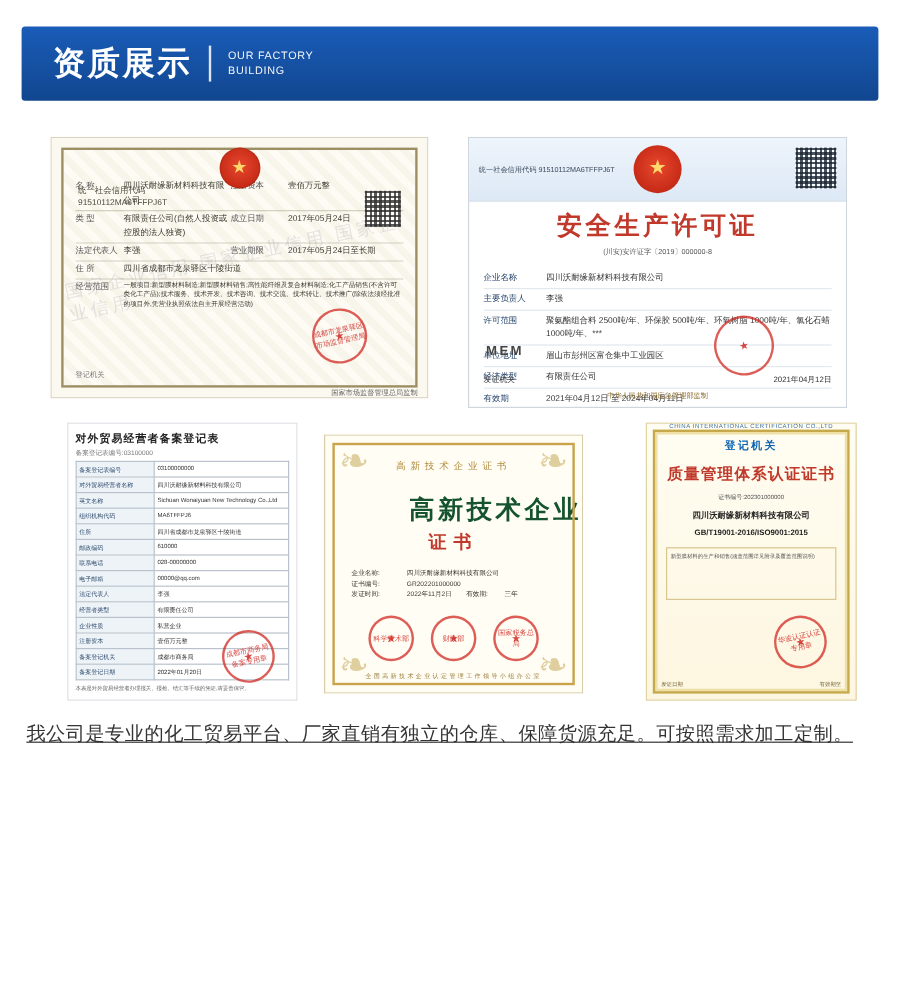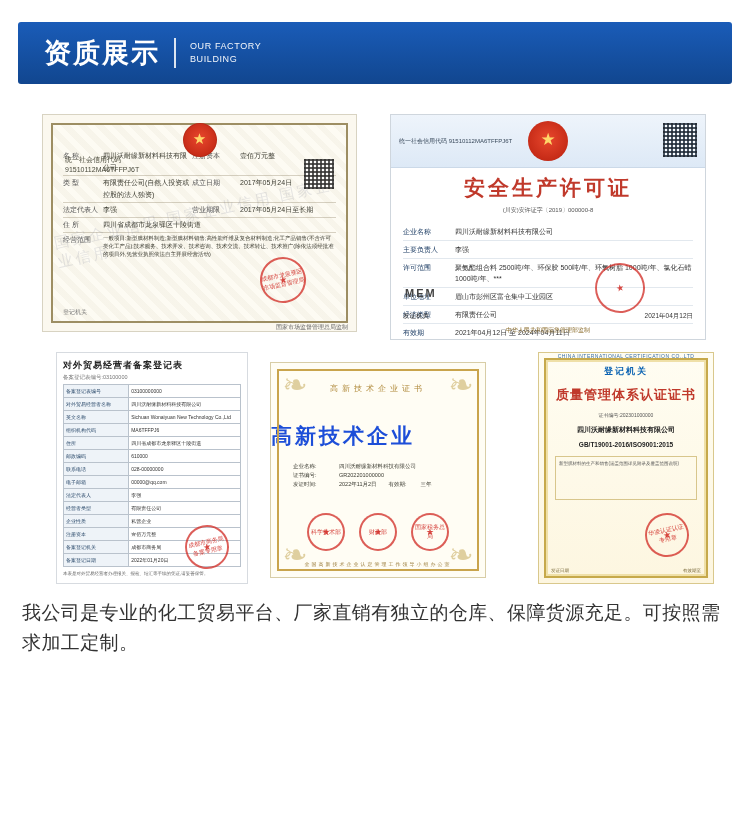--- a/index.html
+++ b/index.html
@@ -341,25 +341,25 @@
   .c4 .bl { left: 4px; bottom: 2px; }
   .c4 .br { right: 4px; bottom: 2px; }
   .c4 .topline {
     text-align: center;
     margin-top: 20px;
     font-size: 8px;
     color: #b08a3b;
     letter-spacing: 4px;
   }
   .c4 .t4 {
-    text-align: left;
-    margin-top: 28px;
+    text-align: right;
+    margin-top: 17px;
     font-size: 21px;
     font-weight: bold;
-    color: #1d4ed8;
+    color: #14532d;
     letter-spacing: 3px;
   }
   .c4 .t4b {
     text-align: center;
     margin-top: 4px;
     font-size: 15px;
     font-weight: bold;
     color: #c0392b;
     letter-spacing: 6px;
   }
@@ -481,24 +481,25 @@
     margin: 8px 22px 0 22px;
   }
   .bt-title {
     color: #d0021b;
     font-size: 21px;
     font-weight: bold;
     letter-spacing: 1px;
   }
   .bt-body {
     margin-top: 14px;
-    font-size: 19px;
+    font-size: 16px;
     line-height: 30px;
     color: #333;
     letter-spacing: .4px;
+    text-decoration: underline;
   }
 </style>
 </head>
 <body>
 
 <div class="header">
   <div class="header-cn">资质展示</div>
   <div class="header-divider"></div>
   <div>
     <div class="header-en">OUR FACTORY</div>
@@ -668,20 +669,21 @@
 
   <div class="cert c4">
     <div class="paper">
       <div class="frame"></div>
       <div class="corner tl">❧</div>
       <div class="corner tr">❧</div>
       <div class="corner bl">❧</div>
       <div class="corner br">❧</div>
       <div class="topline">高新技术企业证书</div>
       <div class="t4">高新技术企业</div>
+      <div class="t4b">证书</div>
       <div class="rows4">
         <div class="r4">
           <span class="k">企业名称:</span>
           <span>四川沃耐缘新材料科技有限公司</span>
         </div>
         <div class="r4">
           <span class="k">证书编号:</span>
           <span>GR202201000000</span>
         </div>
         <div class="r4">

